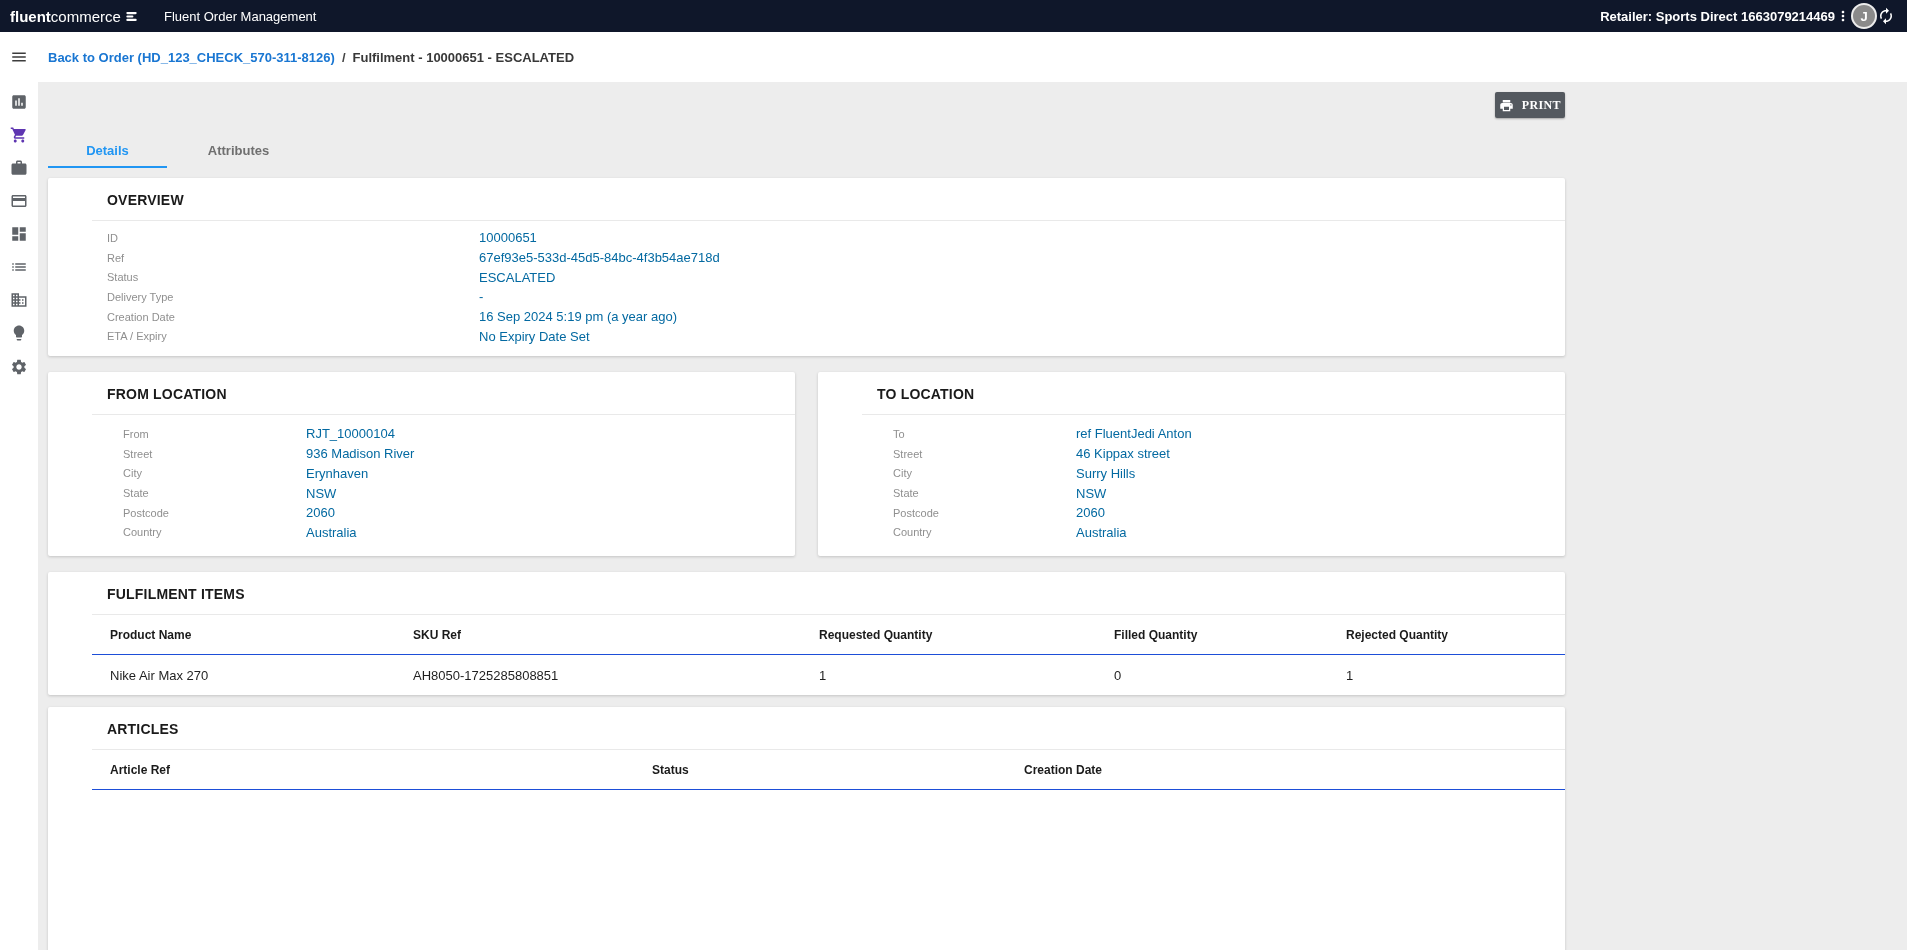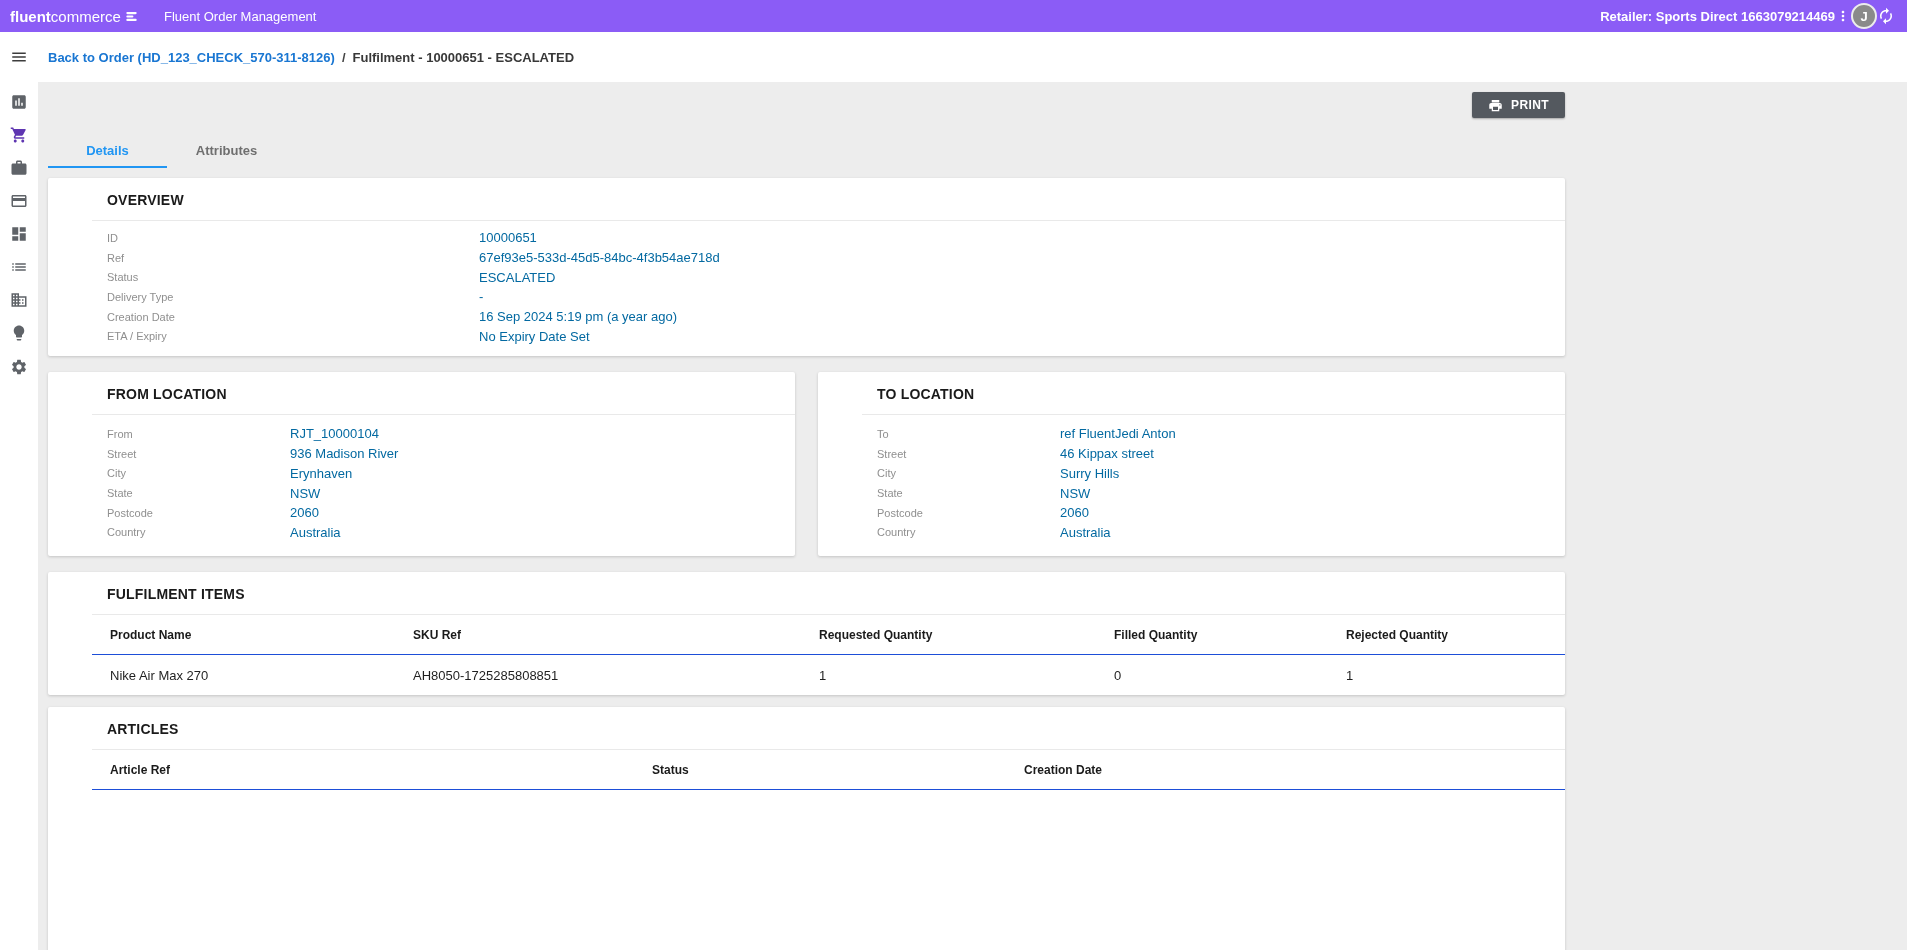--- a/index.html
+++ b/index.html
@@ -9,21 +9,21 @@
     width: 1907px; height: 950px;
     overflow: hidden;
     background: #ededed;
     font-family: "Liberation Sans", sans-serif;
     color: #1f1f1f;
   }
   svg { display: block; }
 
   
   .topbar {
-    height: 32px; background: #8b5cf6; color: #fff;
+    height: 32px; background: #0f172a; color: #fff;
     display: flex; align-items: center; padding: 0 12px 0 10px;
   }
   .brand { display: flex; align-items: center; width: 150px; cursor: pointer; }
   .brand-text { font-size: 15px; line-height: 1; }
   .brand-bold { font-weight: 700; }
   .brand-light { font-weight: 300; }
   .brand-mark { margin-left: 4px; }
   .app-title { font-size: 13px; font-weight: 500; margin-left: 4px; }
   .topbar-right { margin-left: auto; display: flex; align-items: center; gap: 0; }
   .retailer { font-size: 13px; font-weight: 700; }
@@ -52,44 +52,44 @@
   .crumb-current { color: #383838; font-weight: 600; }
 
   .content-bg { flex: 1; background: #ededed; overflow: hidden; }
   .content { width: 1517px; margin-left: 10px; }
 
   
   .actions-row { height: 26px; margin-top: 10px; display: flex; justify-content: flex-end; }
   .print-btn {
     display: flex; align-items: center; gap: 8px;
     background: #54595F; color: #fff; border: none; border-radius: 2px;
-    height: 26px; padding: 0 16px;
-    font-family: Liberation Sans, sans-serif; font-size: 12px; font-weight: 700; letter-spacing: .4px;
+    height: 26px; padding: 0 4px;
+    font-family: Liberation Serif, serif; font-size: 12px; font-weight: 700; letter-spacing: .4px;
     cursor: pointer; box-shadow: 0 1px 2px rgba(0,0,0,.3);
   }
-  .tabs { display: flex; margin-top: 17px; }
+  .tabs { display: flex; margin-top: 17px; gap: 12px; }
   .tab {
     height: 33px; line-height: 31px; min-width: 119px; padding: 0 16px;
     text-align: center; font-size: 13px; font-weight: 600; color: #6f6f6f;
     border-bottom: 2px solid transparent; cursor: pointer;
   }
   .tab.active { color: #2196F3; border-bottom-color: #2196F3; }
 
   
   .card { background: #fff; border-radius: 2px; box-shadow: 0 1px 3px rgba(0,0,0,.18); padding-left: 44px; }
   .card.mt { margin-top: 10px; }
   .card-title {
     font-size: 14px; font-weight: 700; letter-spacing: .2px; color: #1a1a1a;
     padding: 14px 15px 12px; border-bottom: 1px solid #e9e9e9;
   }
   .kv-rows { padding: 7px 0 10px; }
   .kv-row { display: grid; grid-template-columns: 372px 1fr; align-items: center; min-height: 19.7px; padding-left: 15px; }
   .kv-row .k { font-size: 11px; color: #8f8f8f; }
   .kv-row .v { font-size: 13px; color: #0369a1; }
-  .loc .kv-row { grid-template-columns: 183px 1fr; }
+  .loc .kv-row { grid-template-columns: 183px 1fr; margin-left: 16px; }
   .loc .kv-rows { padding: 9px 0 14px; }
 
   .two-col { display: flex; gap: 23px; margin-top: 16px; }
   .two-col .card { flex: 1; }
 
   .tbl-head, .tbl-row { display: grid; align-items: center; height: 40px; }
   .tbl-head { font-size: 12px; font-weight: 700; color: #1b1b1b; border-bottom: 1px solid #1d4ed8; }
   .tbl-row { font-size: 13px; color: #1f1f1f; }
   .cell { padding-left: 18px; overflow: hidden; text-overflow: ellipsis; white-space: nowrap; }
   .grid-items { grid-template-columns: 303px 406px 295px 232px 1fr; }

